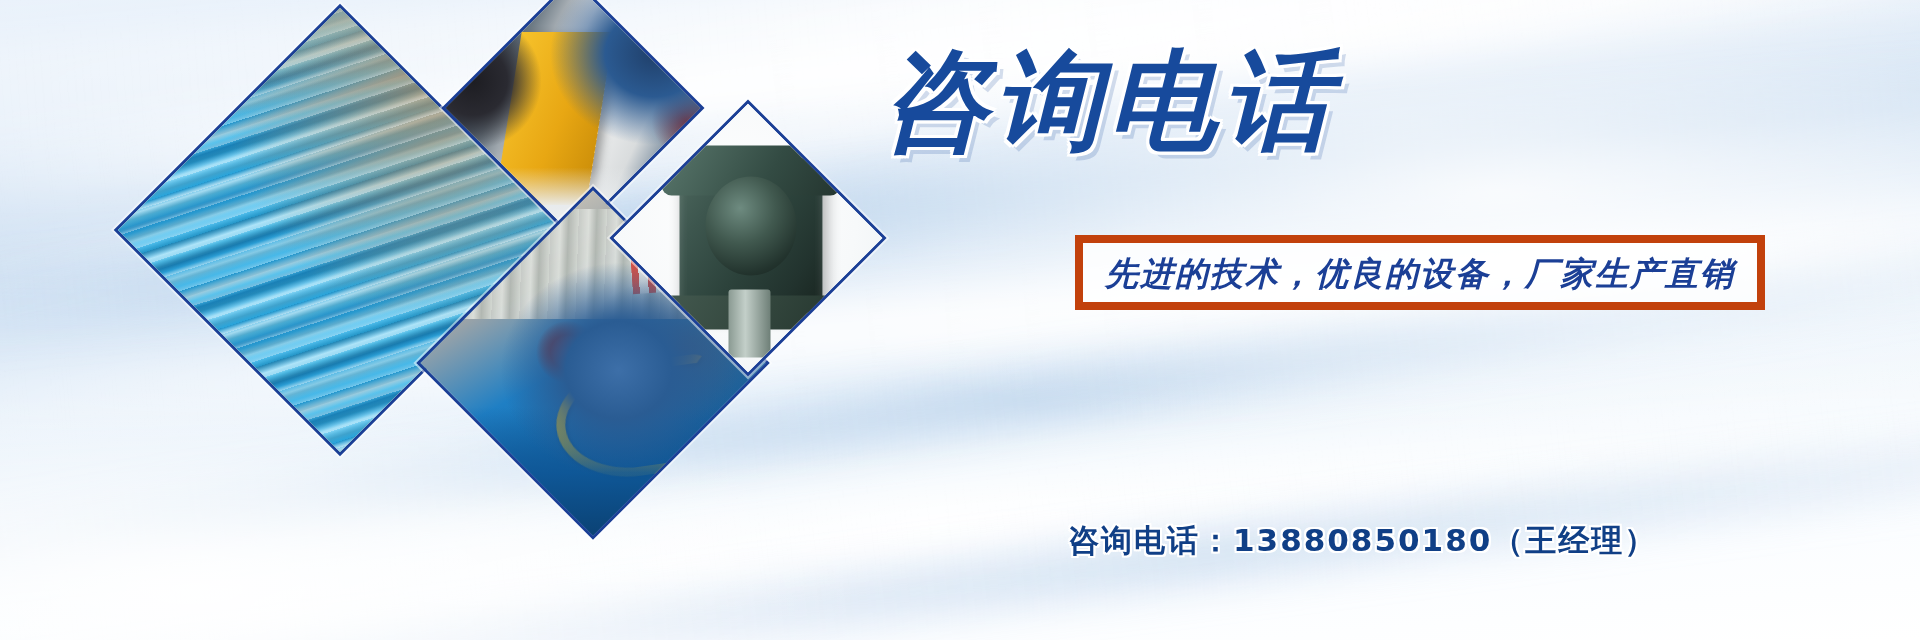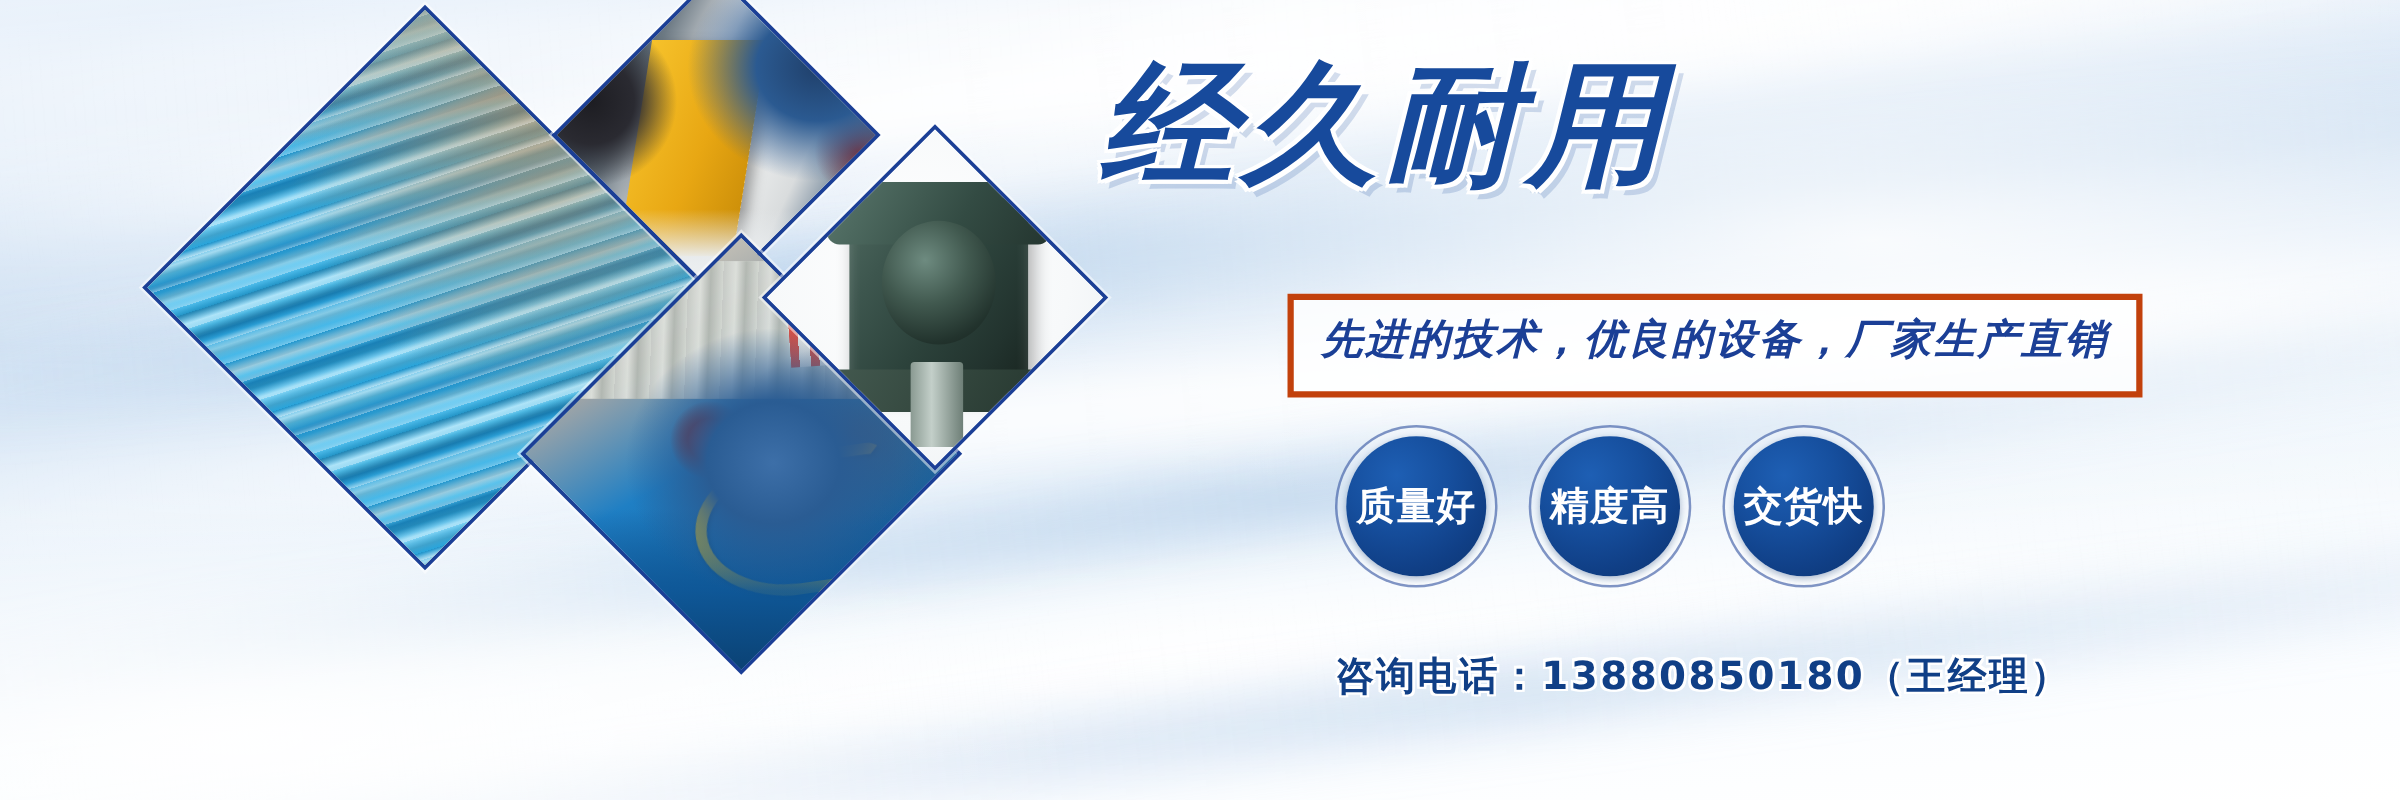--- a/index.html
+++ b/index.html
@@ -184,24 +184,24 @@
     letter-spacing:6px;font-style:italic;
     color:#174a9c;
     text-shadow:
       3px 0 0 #fff,-3px 0 0 #fff,0 3px 0 #fff,0 -3px 0 #fff,
       3px 3px 0 #fff,-3px 3px 0 #fff,3px -3px 0 #fff,-3px -3px 0 #fff,
       6px 7px 0 rgba(23,74,156,.18);
     white-space:nowrap;
     font-family:"DejaVu Sans","Liberation Sans",sans-serif;
   }
   .subtitle-box{
-    position:absolute;left:1030px;top:235px;
-    border:5px solid #c2410c;
+    position:absolute;left:1075px;top:235px;
+    border:8px solid #c2410c;
     background:rgba(255,255,255,.80);
-    padding:9px 22px 19px 22px;
+    padding:9px 22px 5px 22px;
     white-space:nowrap;
   }
   .subtitle-box .txt{
     font-size:33px;font-style:italic;font-weight:600;
     color:#1b3f96;letter-spacing:2px;
     font-family:"DejaVu Sans","Liberation Sans",sans-serif;
   }
 
   .badges{position:absolute;left:1068px;top:340px;display:flex;gap:25px;}
   .badge{
@@ -269,39 +269,22 @@
     <div class="dia dia-c">
       <div class="inner pump">
         <div class="pump-body"></div>
         <div class="pump-foot"></div>
         <div class="pump-shaft"></div>
       </div>
     </div>
 
   </div>
 
-  <div class="headline">经久耐用</div>
+  <div class="headline">咨询电话</div>
 
   <div class="subtitle-box">
     <span class="txt">先进的技术，优良的设备，厂家生产直销</span>
   </div>
 
-  <div class="badges">
-    <div class="badge">
-      <div class="disc">
-        <span>质量好</span>
-      </div>
-    </div>
-    <div class="badge">
-      <div class="disc">
-        <span>精度高</span>
-      </div>
-    </div>
-    <div class="badge">
-      <div class="disc">
-        <span>交货快</span>
-      </div>
-    </div>
-  </div>
 
   <div class="phone">咨询电话：13880850180（王经理）</div>
 
 </div>
 
 </body></html>

